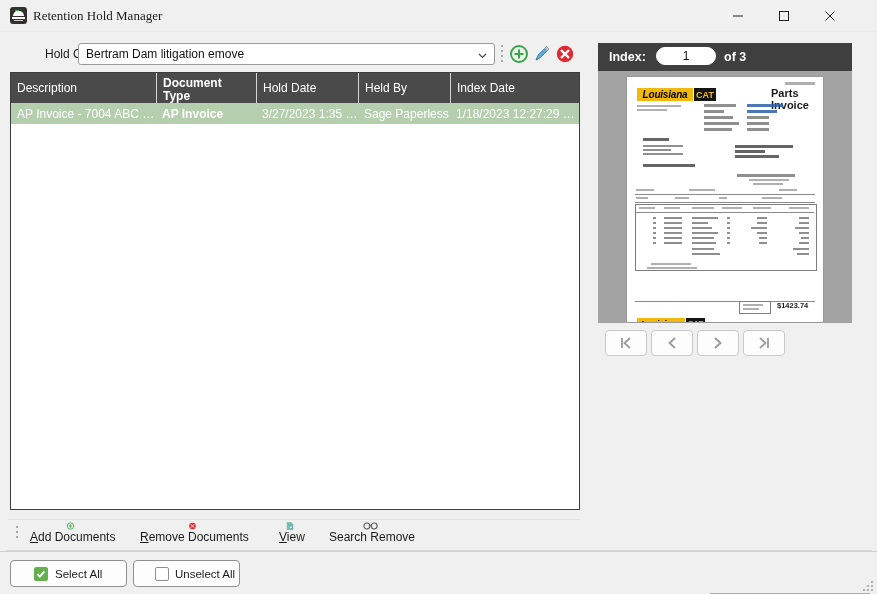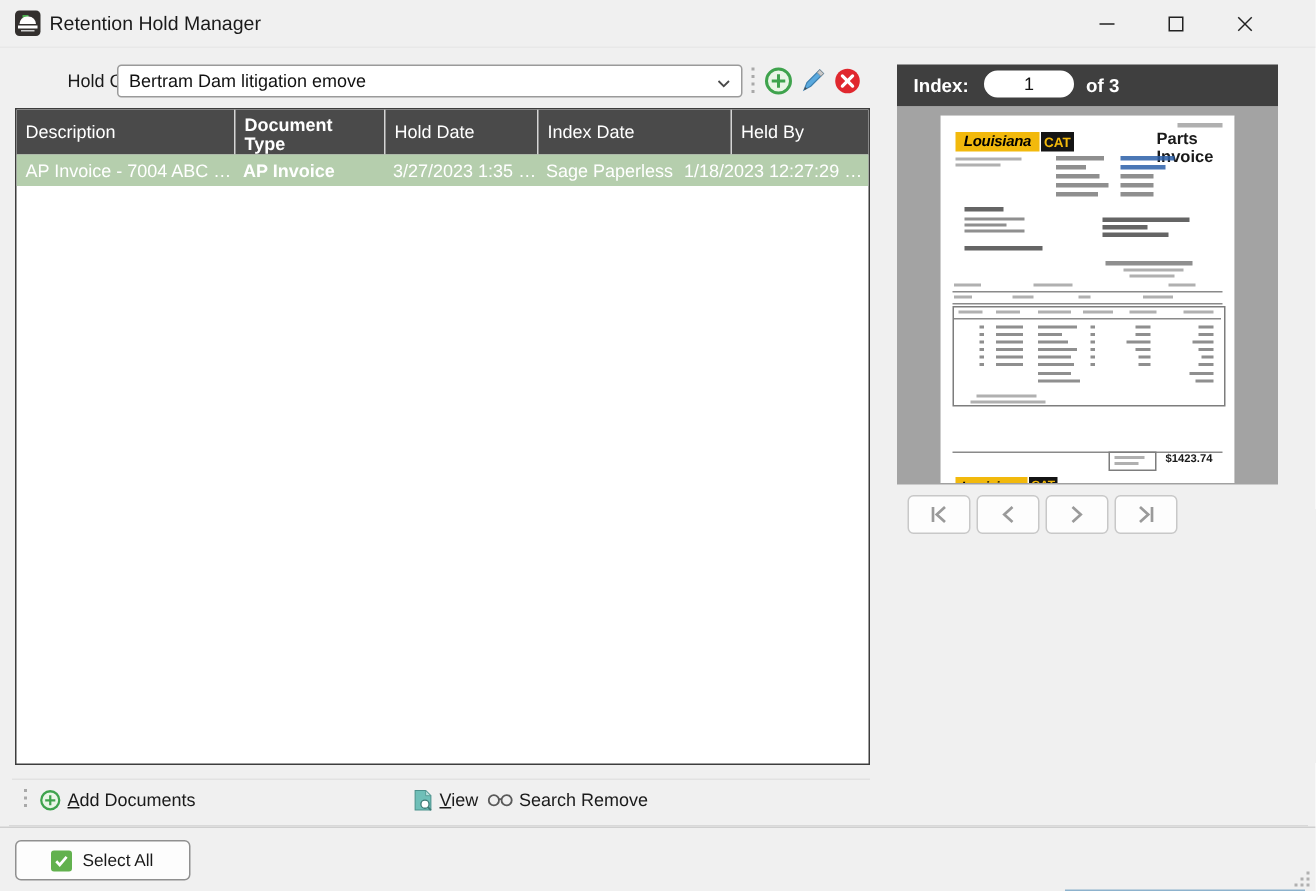--- a/index.html
+++ b/index.html
@@ -80,20 +80,21 @@
     left: 4px; top: 13px;
     width: 9px; height: 1px;
     background: #cfcfcf;
   }
   #window-title {
     position: absolute;
     left: 33px; top: 8px;
     font-size: 13px;
     color: #1a1a1a;
     white-space: nowrap;
+    font-family: Liberation Serif, serif;
   }
   .wbtn {
     position: absolute;
     top: 0;
     width: 46px; height: 31px;
     display: flex;
     align-items: center;
     justify-content: center;
   }
   #btn-min { right: 116px; }
@@ -210,20 +211,21 @@
   }
   .abtn {
     position: absolute;
     top: 2px;
     height: 22px;
     display: flex;
     align-items: center;
     font-size: 12px;
     color: #1a1a1a;
     white-space: nowrap;
+    flex-direction: column;
   }
   .abtn .lbl { margin-left: 4px; }
   .abtn u { text-decoration: underline; }
   #a-add { left: 18px; }
   #a-remove { left: 128px; }
   #a-view { left: 267px; }
   #a-search { left: 317px; }
   #abar-dots {
     position: absolute;
     left: 8px; top: 6px;
@@ -495,22 +497,22 @@
       <line x1="6.6" y1="6.6" x2="13.4" y2="13.4" stroke="#ffffff" stroke-width="2.2" stroke-linecap="round"></line>
       <line x1="13.4" y1="6.6" x2="6.6" y2="13.4" stroke="#ffffff" stroke-width="2.2" stroke-linecap="round"></line>
     </svg>
   </div>
 
   <div id="grid">
     <div id="grid-header">
       <div class="gcol c-desc pad-mid">Description</div>
       <div class="gcol c-type">Document<br>Type</div>
       <div class="gcol c-holddate pad-mid">Hold Date</div>
+      <div class="gcol c-heldby pad-mid">Held By</div>
       <div class="gcol c-indexdate pad-mid">Index Date</div>
-      <div class="gcol c-heldby pad-mid">Held By</div>
     </div>
     <div id="grid-rows">
       <div class="grow">
         <div class="gcell c-desc">AP Invoice - 7004 ABC Eq...</div>
         <div class="gcell c-type">AP Invoice</div>
         <div class="gcell c-holddate">3/27/2023 1:35 PM</div>
         <div class="gcell c-heldby">Sage Paperless</div>
         <div class="gcell c-indexdate">1/18/2023 12:27:29 PM</div>
       </div>
     </div>
@@ -525,20 +527,28 @@
 
     <div class="abtn" id="a-add">
       <svg width="15" height="15" viewBox="0 0 20 20">
         <circle cx="10" cy="10" r="8" fill="#e9f5e6" stroke="#3fa34d" stroke-width="2"></circle>
         <line x1="10" y1="5.5" x2="10" y2="14.5" stroke="#3fa34d" stroke-width="2"></line>
         <line x1="5.5" y1="10" x2="14.5" y2="10" stroke="#3fa34d" stroke-width="2"></line>
       </svg>
       <span class="lbl"><u>A</u>dd Documents</span>
     </div>
 
+    <div class="abtn" id="a-remove">
+      <svg width="15" height="15" viewBox="0 0 20 20">
+        <circle cx="10" cy="10" r="8.2" fill="#e0282e"></circle>
+        <line x1="6.6" y1="6.6" x2="13.4" y2="13.4" stroke="#ffffff" stroke-width="2.4" stroke-linecap="round"></line>
+        <line x1="13.4" y1="6.6" x2="6.6" y2="13.4" stroke="#ffffff" stroke-width="2.4" stroke-linecap="round"></line>
+      </svg>
+      <span class="lbl"><u>R</u>emove Documents</span>
+    </div>
 
     <div class="abtn" id="a-view">
       <svg width="14" height="15" viewBox="0 0 16 17">
         <path d="M2 1 H10 L14 5 V16 H2 Z" fill="#6fbfb8" stroke="#4b918c" stroke-width="0.8"></path>
         <path d="M10 1 V5 H14 Z" fill="#b9e2de" stroke="#4b918c" stroke-width="0.6"></path>
         <circle cx="9.5" cy="11.5" r="3.1" fill="#ffffff" stroke="#3d7a75" stroke-width="1"></circle>
         <line x1="11.8" y1="13.8" x2="14" y2="16" stroke="#3d7a75" stroke-width="1.4"></line>
       </svg>
       <span class="lbl"><u>V</u>iew</span>
     </div>
@@ -709,20 +719,24 @@
   <div id="bottom-bar">
     <div class="selbtn" id="sel-all">
       <span class="chk on" style="left:23px; top:6px;">
         <svg width="12" height="12" viewBox="0 0 12 12">
           <path d="M2.5 6.2 L4.8 8.6 L9.4 3.3" fill="none" stroke="#ffffff" stroke-width="1.8"></path>
         </svg>
       </span>
       <span style="margin-left:20px;">Select All</span>
     </div>
 
+    <div class="selbtn" id="unsel-all">
+      <span class="chk off" style="left:21px; top:6px;"></span>
+      <span style="margin-left:19px;">Unselect All</span>
+    </div>
 
     <div id="accent-line"></div>
 
     <div id="resize-grip">
       <div class="grip-dot" style="left:8px; top:0;"></div>
       <div class="grip-dot" style="left:4px; top:4px;"></div>
       <div class="grip-dot" style="left:8px; top:4px;"></div>
       <div class="grip-dot" style="left:0; top:8px;"></div>
       <div class="grip-dot" style="left:4px; top:8px;"></div>
       <div class="grip-dot" style="left:8px; top:8px;"></div>

